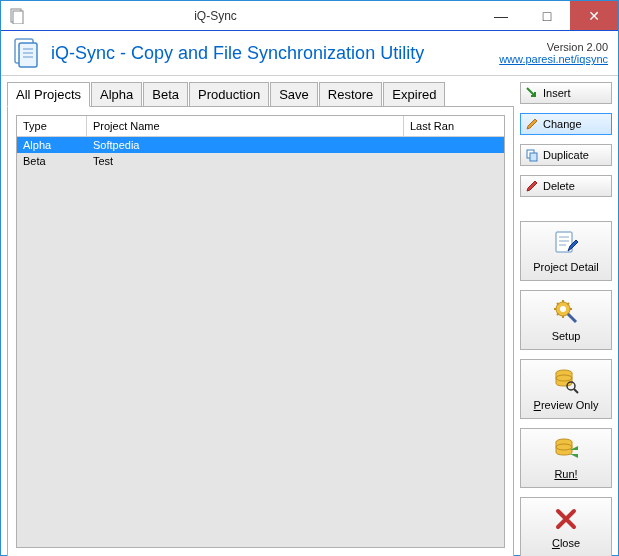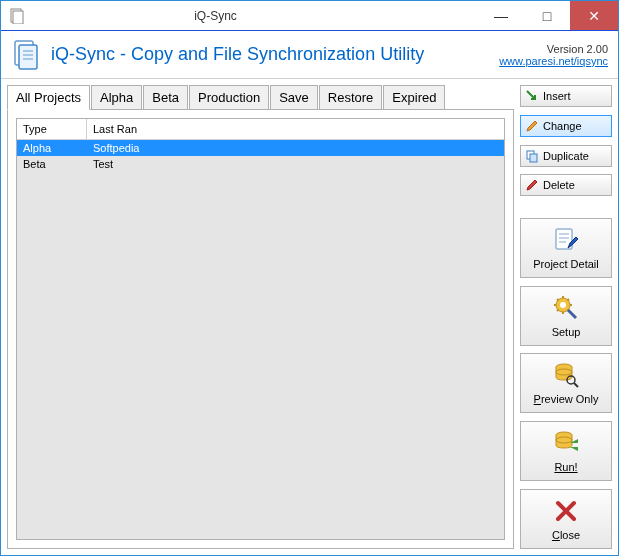--- a/index.html
+++ b/index.html
@@ -16,21 +16,21 @@
     
     .header { height: 48px; display: flex; align-items: center; padding: 6px 10px; border-bottom: 1px solid #d0d0d0; }
     .header-icon { width: 32px; height: 32px; margin-right: 8px; }
     .header-title { font-size: 18px; color: #0066cc; font-weight: 400; flex: 1; }
     .header-right { text-align: right; font-size: 11px; }
     .header-right a { color: #0066cc; text-decoration: underline; margin-left: 40px; }
     .header-version { color: #333; }
     
     .body { flex: 1; display: flex; padding: 6px; gap: 6px; }
     .left { flex: 1; display: flex; flex-direction: column; }
-    .right { width: 92px; display: flex; flex-direction: column; gap: 1px; justify-content: space-between; }
+    .right { width: 92px; display: flex; flex-direction: column; gap: 9px; justify-content: space-between; }
     
     .tabs { display: flex; }
     .tab { padding: 4px 8px; border: 1px solid #b0b0b0; border-bottom: none; background: #f0f0f0; font-size: 13px; cursor: pointer; margin-right: 1px; }
     .tab.active { background: #fff; border-bottom: 1px solid #fff; position: relative; z-index: 2; margin-bottom: -1px; }
     
     .list-container { flex: 1; border: 1px solid #b0b0b0; background: #fff; padding: 8px; }
     .list { border: 1px solid #b0b0b0; height: 100%; background: #e5e5e5; }
     .list-header { display: flex; background: #fff; border-bottom: 1px solid #d0d0d0; }
     .list-header-cell { padding: 4px 6px; font-size: 11px; border-right: 1px solid #d0d0d0; }
     .col-type { width: 70px; }
@@ -91,20 +91,21 @@
         <div class="tab">Beta</div>
         <div class="tab">Production</div>
         <div class="tab">Save</div>
         <div class="tab">Restore</div>
         <div class="tab">Expired</div>
       </div>
       <div class="list-container">
         <div class="list">
           <div class="list-header">
             <div class="list-header-cell col-type">Type</div>
+            <div class="list-header-cell col-name">Project Name</div>
             <div class="list-header-cell col-lastran">Last Ran</div>
           </div>
           <div class="list-row selected">
             <div class="list-cell col-type">Alpha</div>
             <div class="list-cell col-name">Softpedia</div>
             <div class="list-cell col-lastran"></div>
           </div>
           <div class="list-row">
             <div class="list-cell col-type">Beta</div>
             <div class="list-cell col-name">Test</div>

